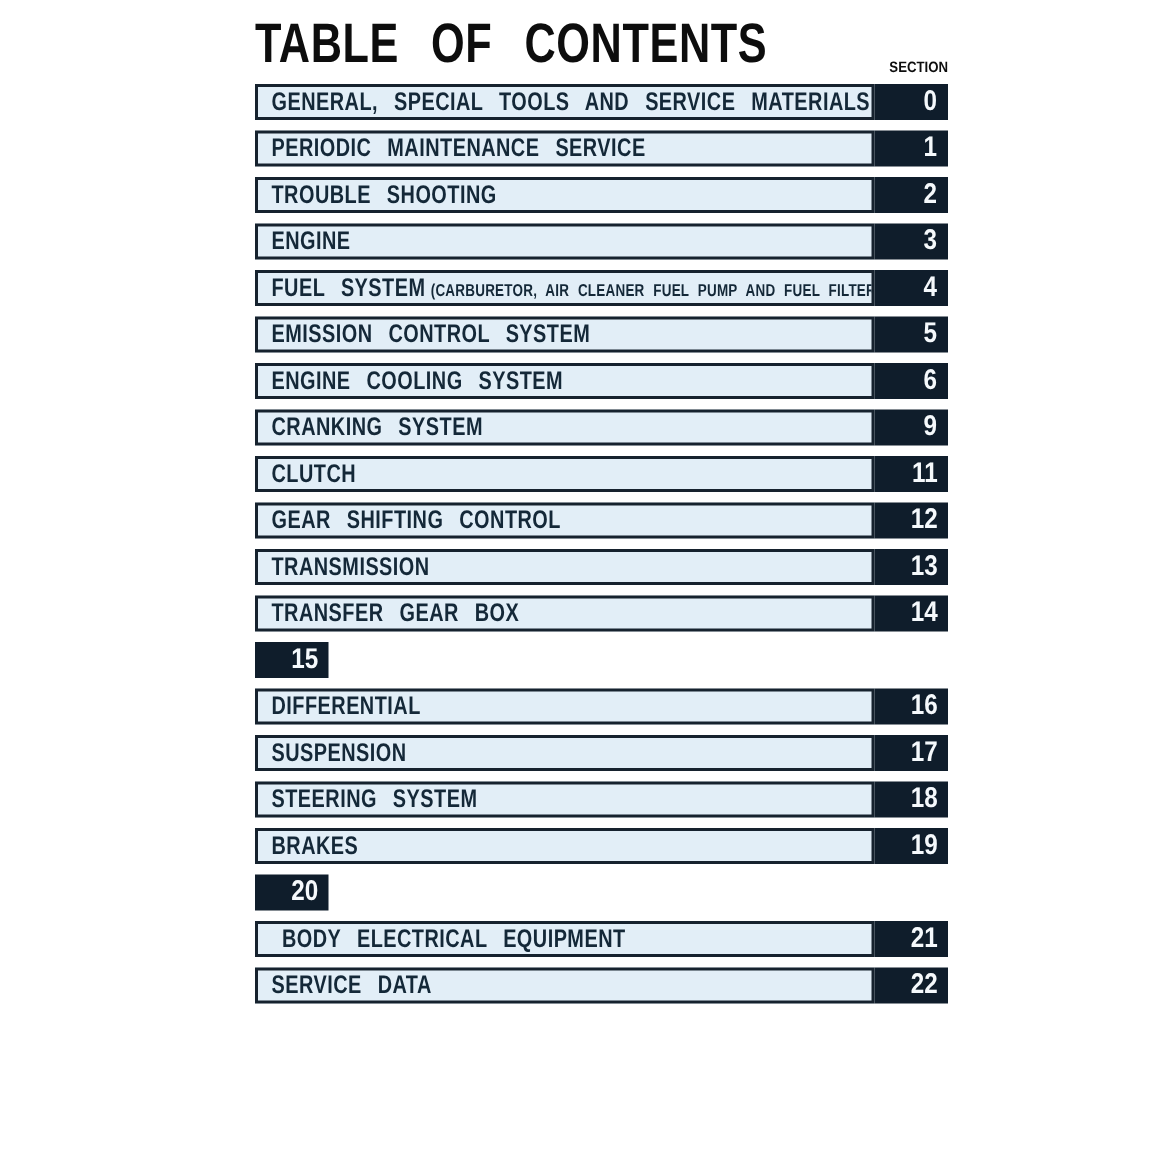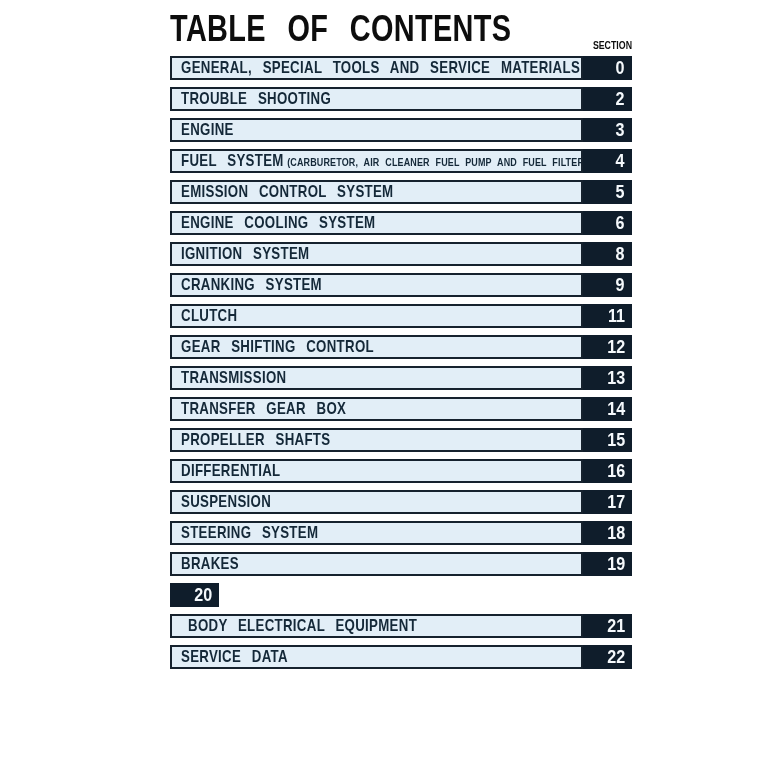--- a/index.html
+++ b/index.html
@@ -117,20 +117,31 @@
       <span class="row-label-wrap">
         <span class="row-label">GENERAL, SPECIAL TOOLS AND SERVICE MATERIALS</span>
         
       </span>
     </div>
     <div class="row-num">
       <span>0</span>
     </div>
   </div>
 
+  <div class="row">
+    <div class="row-bar">
+      <span class="row-label-wrap">
+        <span class="row-label">PERIODIC MAINTENANCE SERVICE</span>
+        
+      </span>
+    </div>
+    <div class="row-num">
+      <span>1</span>
+    </div>
+  </div>
 
   <div class="row">
     <div class="row-bar">
       <span class="row-label-wrap">
         <span class="row-label">TROUBLE SHOOTING</span>
         
       </span>
     </div>
     <div class="row-num">
       <span>2</span>
@@ -179,31 +190,20 @@
         <span class="row-label">ENGINE COOLING SYSTEM</span>
         
       </span>
     </div>
     <div class="row-num">
       <span>6</span>
     </div>
   </div>
 
 
-  <div class="row">
-    <div class="row-bar">
-      <span class="row-label-wrap">
-        <span class="row-label">IGNITION SYSTEM</span>
-        
-      </span>
-    </div>
-    <div class="row-num">
-      <span>8</span>
-    </div>
-  </div>
 
   <div class="row">
     <div class="row-bar">
       <span class="row-label-wrap">
         <span class="row-label">CRANKING SYSTEM</span>
         
       </span>
     </div>
     <div class="row-num">
       <span>9</span>
@@ -253,26 +253,20 @@
         <span class="row-label">TRANSFER GEAR BOX</span>
         
       </span>
     </div>
     <div class="row-num">
       <span>14</span>
     </div>
   </div>
 
   <div class="row">
-    <div class="row-bar">
-      <span class="row-label-wrap">
-        <span class="row-label">PROPELLER SHAFTS</span>
-        
-      </span>
-    </div>
     <div class="row-num">
       <span>15</span>
     </div>
   </div>
 
   <div class="row">
     <div class="row-bar">
       <span class="row-label-wrap">
         <span class="row-label">DIFFERENTIAL</span>
         

